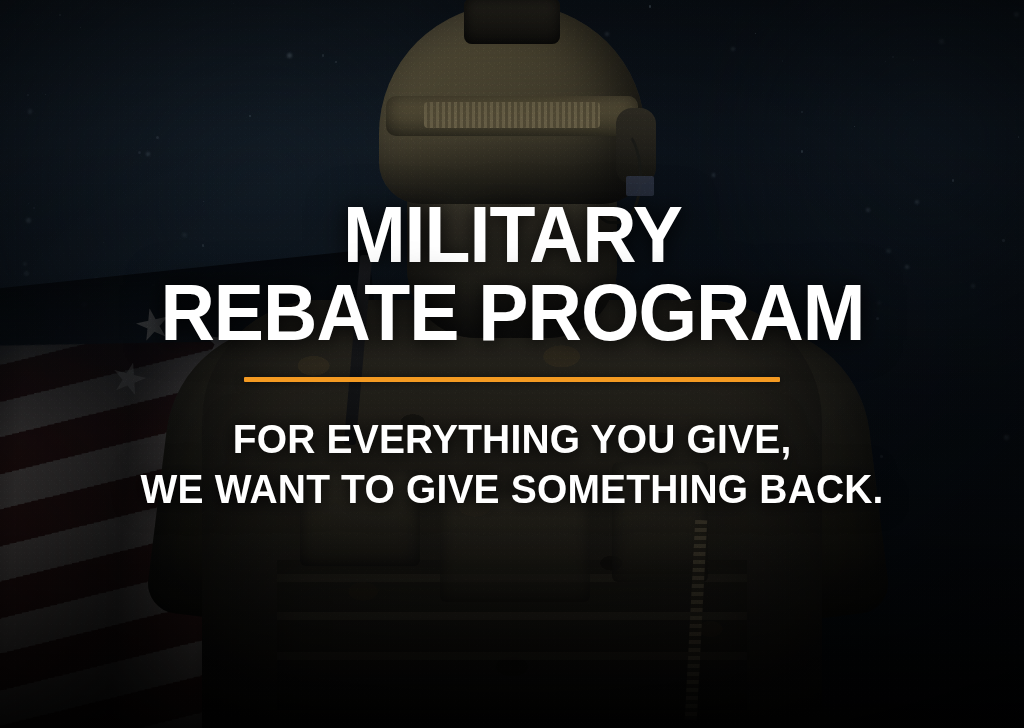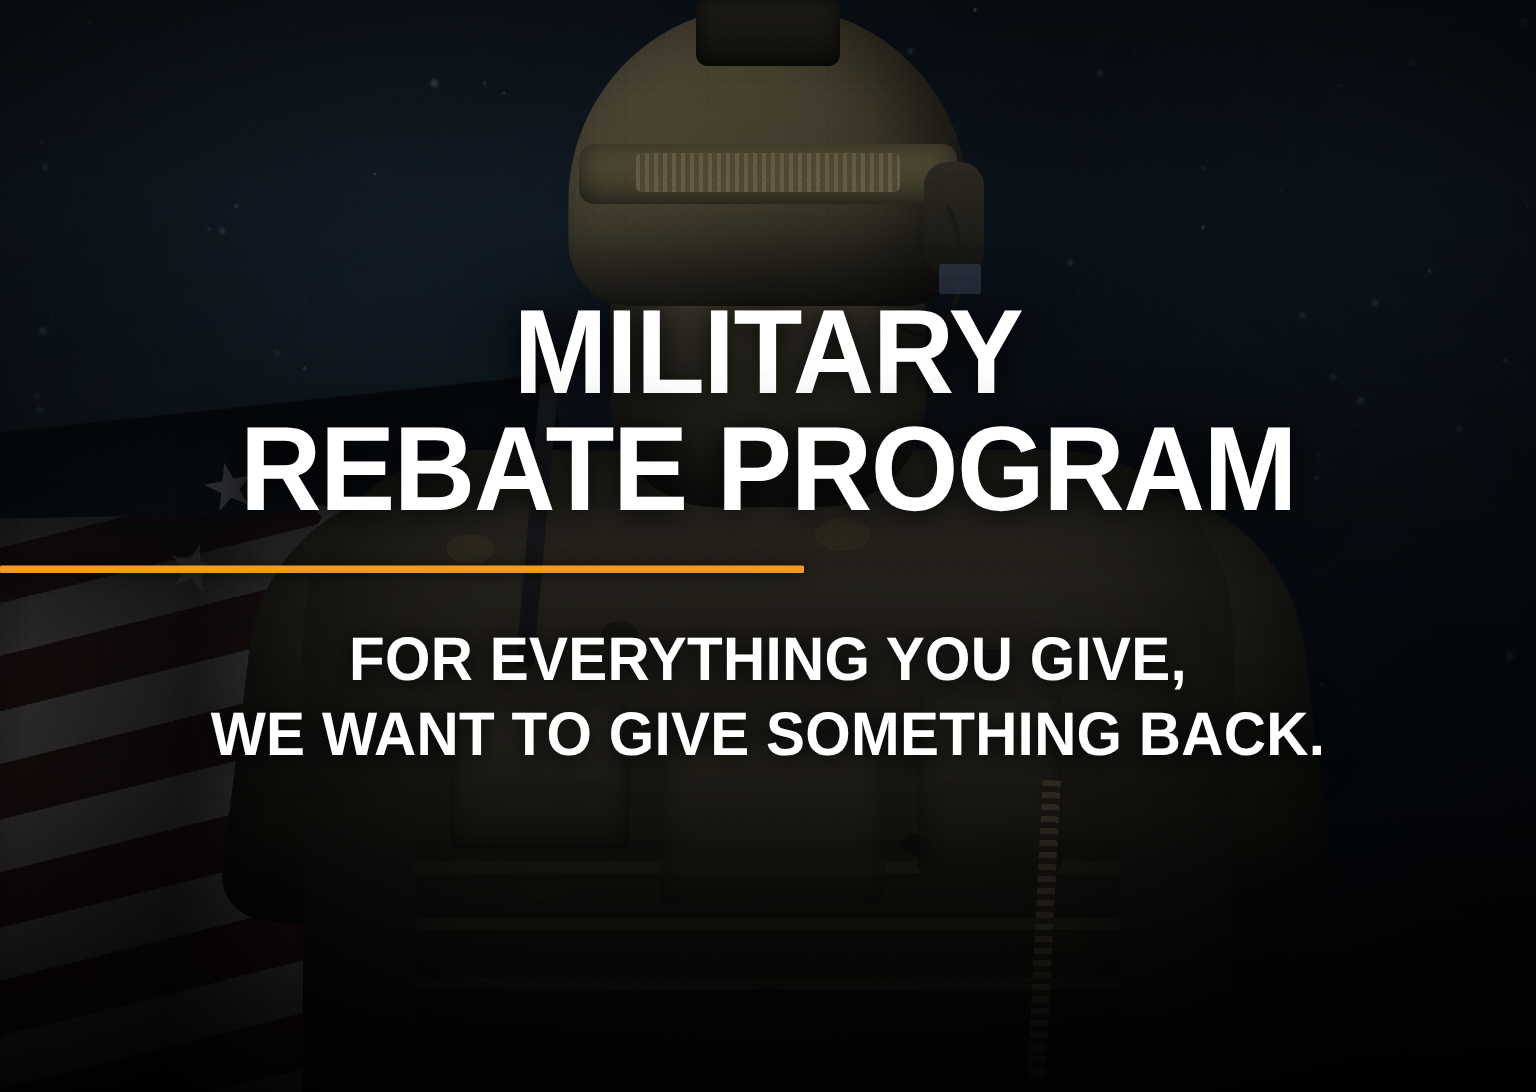--- a/index.html
+++ b/index.html
@@ -198,21 +198,21 @@
       radial-gradient(1px 1px at 40% 70%, #fff 50%, transparent 52%),
       radial-gradient(1px 1px at 75% 35%, #fff 50%, transparent 52%),
       radial-gradient(1px 1px at 62% 85%, #fff 50%, transparent 52%),
       radial-gradient(1px 1px at 88% 60%, #fff 50%, transparent 52%);
     background-size:7px 7px,11px 11px,9px 9px,13px 13px,5px 5px;
   }
 
   
   .content{
     position:absolute; inset:0; z-index:40;
-    display:flex; flex-direction:column; 
+    display:flex; flex-direction:column; align-items:center;
     padding-top:196px;
   }
   .headline{
     color:#ffffff; text-align:center;
     font-weight:700; font-size:80px; line-height:.97;
     letter-spacing:-1px;
     transform:scaleX(.94); transform-origin:center top;
     text-shadow:0 2px 18px rgba(0,0,0,.75), 0 0 40px rgba(0,0,0,.55);
   }
   .headline .l1{ display:block; }

